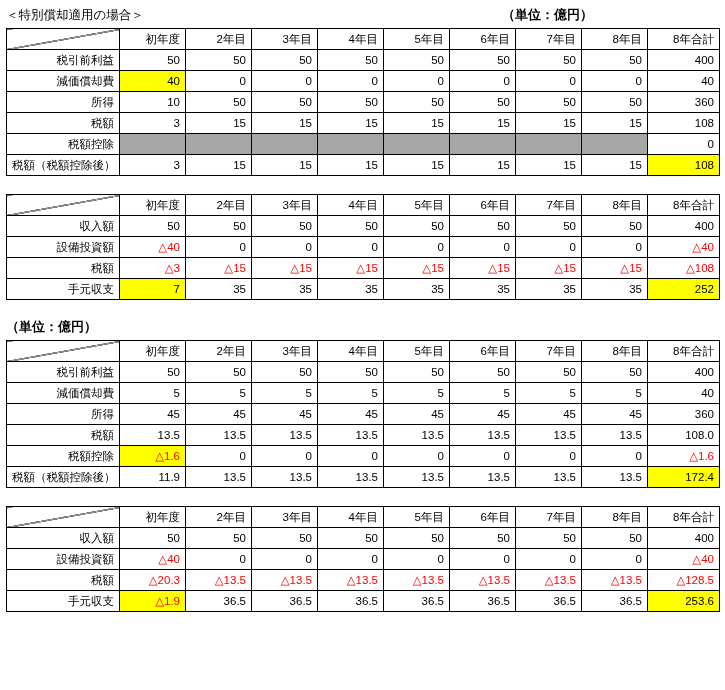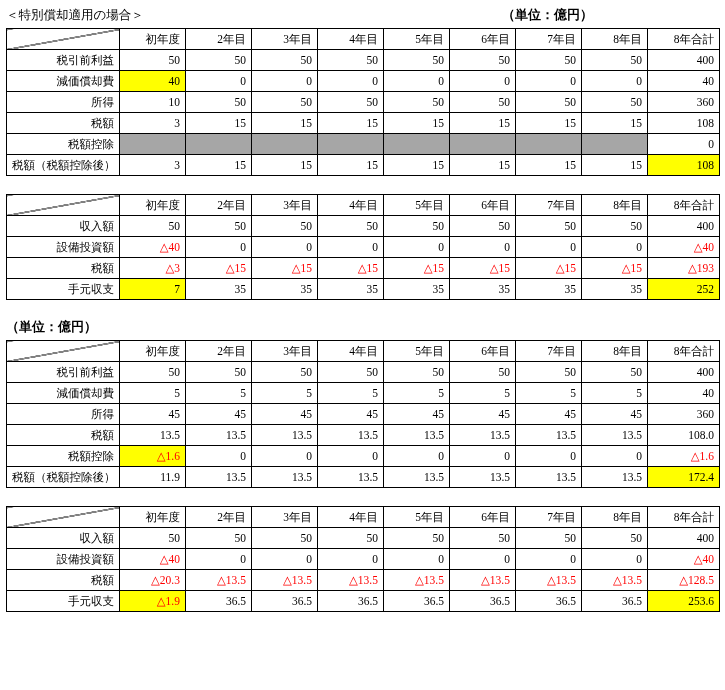--- a/index.html
+++ b/index.html
@@ -13,21 +13,20 @@
     font-family: "Liberation Sans", sans-serif;
     font-size: 11px;
     color: #000000;
     position: relative;
     overflow: hidden;
   }
   .page {
     padding: 6px 6px 0 6px;
     box-sizing: border-box;
     width: 599px;
-    font-family: Liberation Serif, serif;
   }
   .section-head {
     display: flex;
     justify-content: space-between;
     align-items: flex-end;
     margin-bottom: 4px;
     font-size: 12px;
   }
   .section-title {
     font-size: 12.5px;
@@ -246,21 +245,21 @@
             <tr>
               <td class="rowlabel">税額</td>
               <td class="red">△3</td>
               <td class="red">△15</td>
               <td class="red">△15</td>
               <td class="red">△15</td>
               <td class="red">△15</td>
               <td class="red">△15</td>
               <td class="red">△15</td>
               <td class="red">△15</td>
-              <td class="red">△193</td>
+              <td class="red">△108</td>
             </tr>
             <tr>
               <td class="rowlabel">手元収支</td>
               <td class="hl">7</td>
               <td>35</td>
               <td>35</td>
               <td>35</td>
               <td>35</td>
               <td>35</td>
               <td>35</td>

